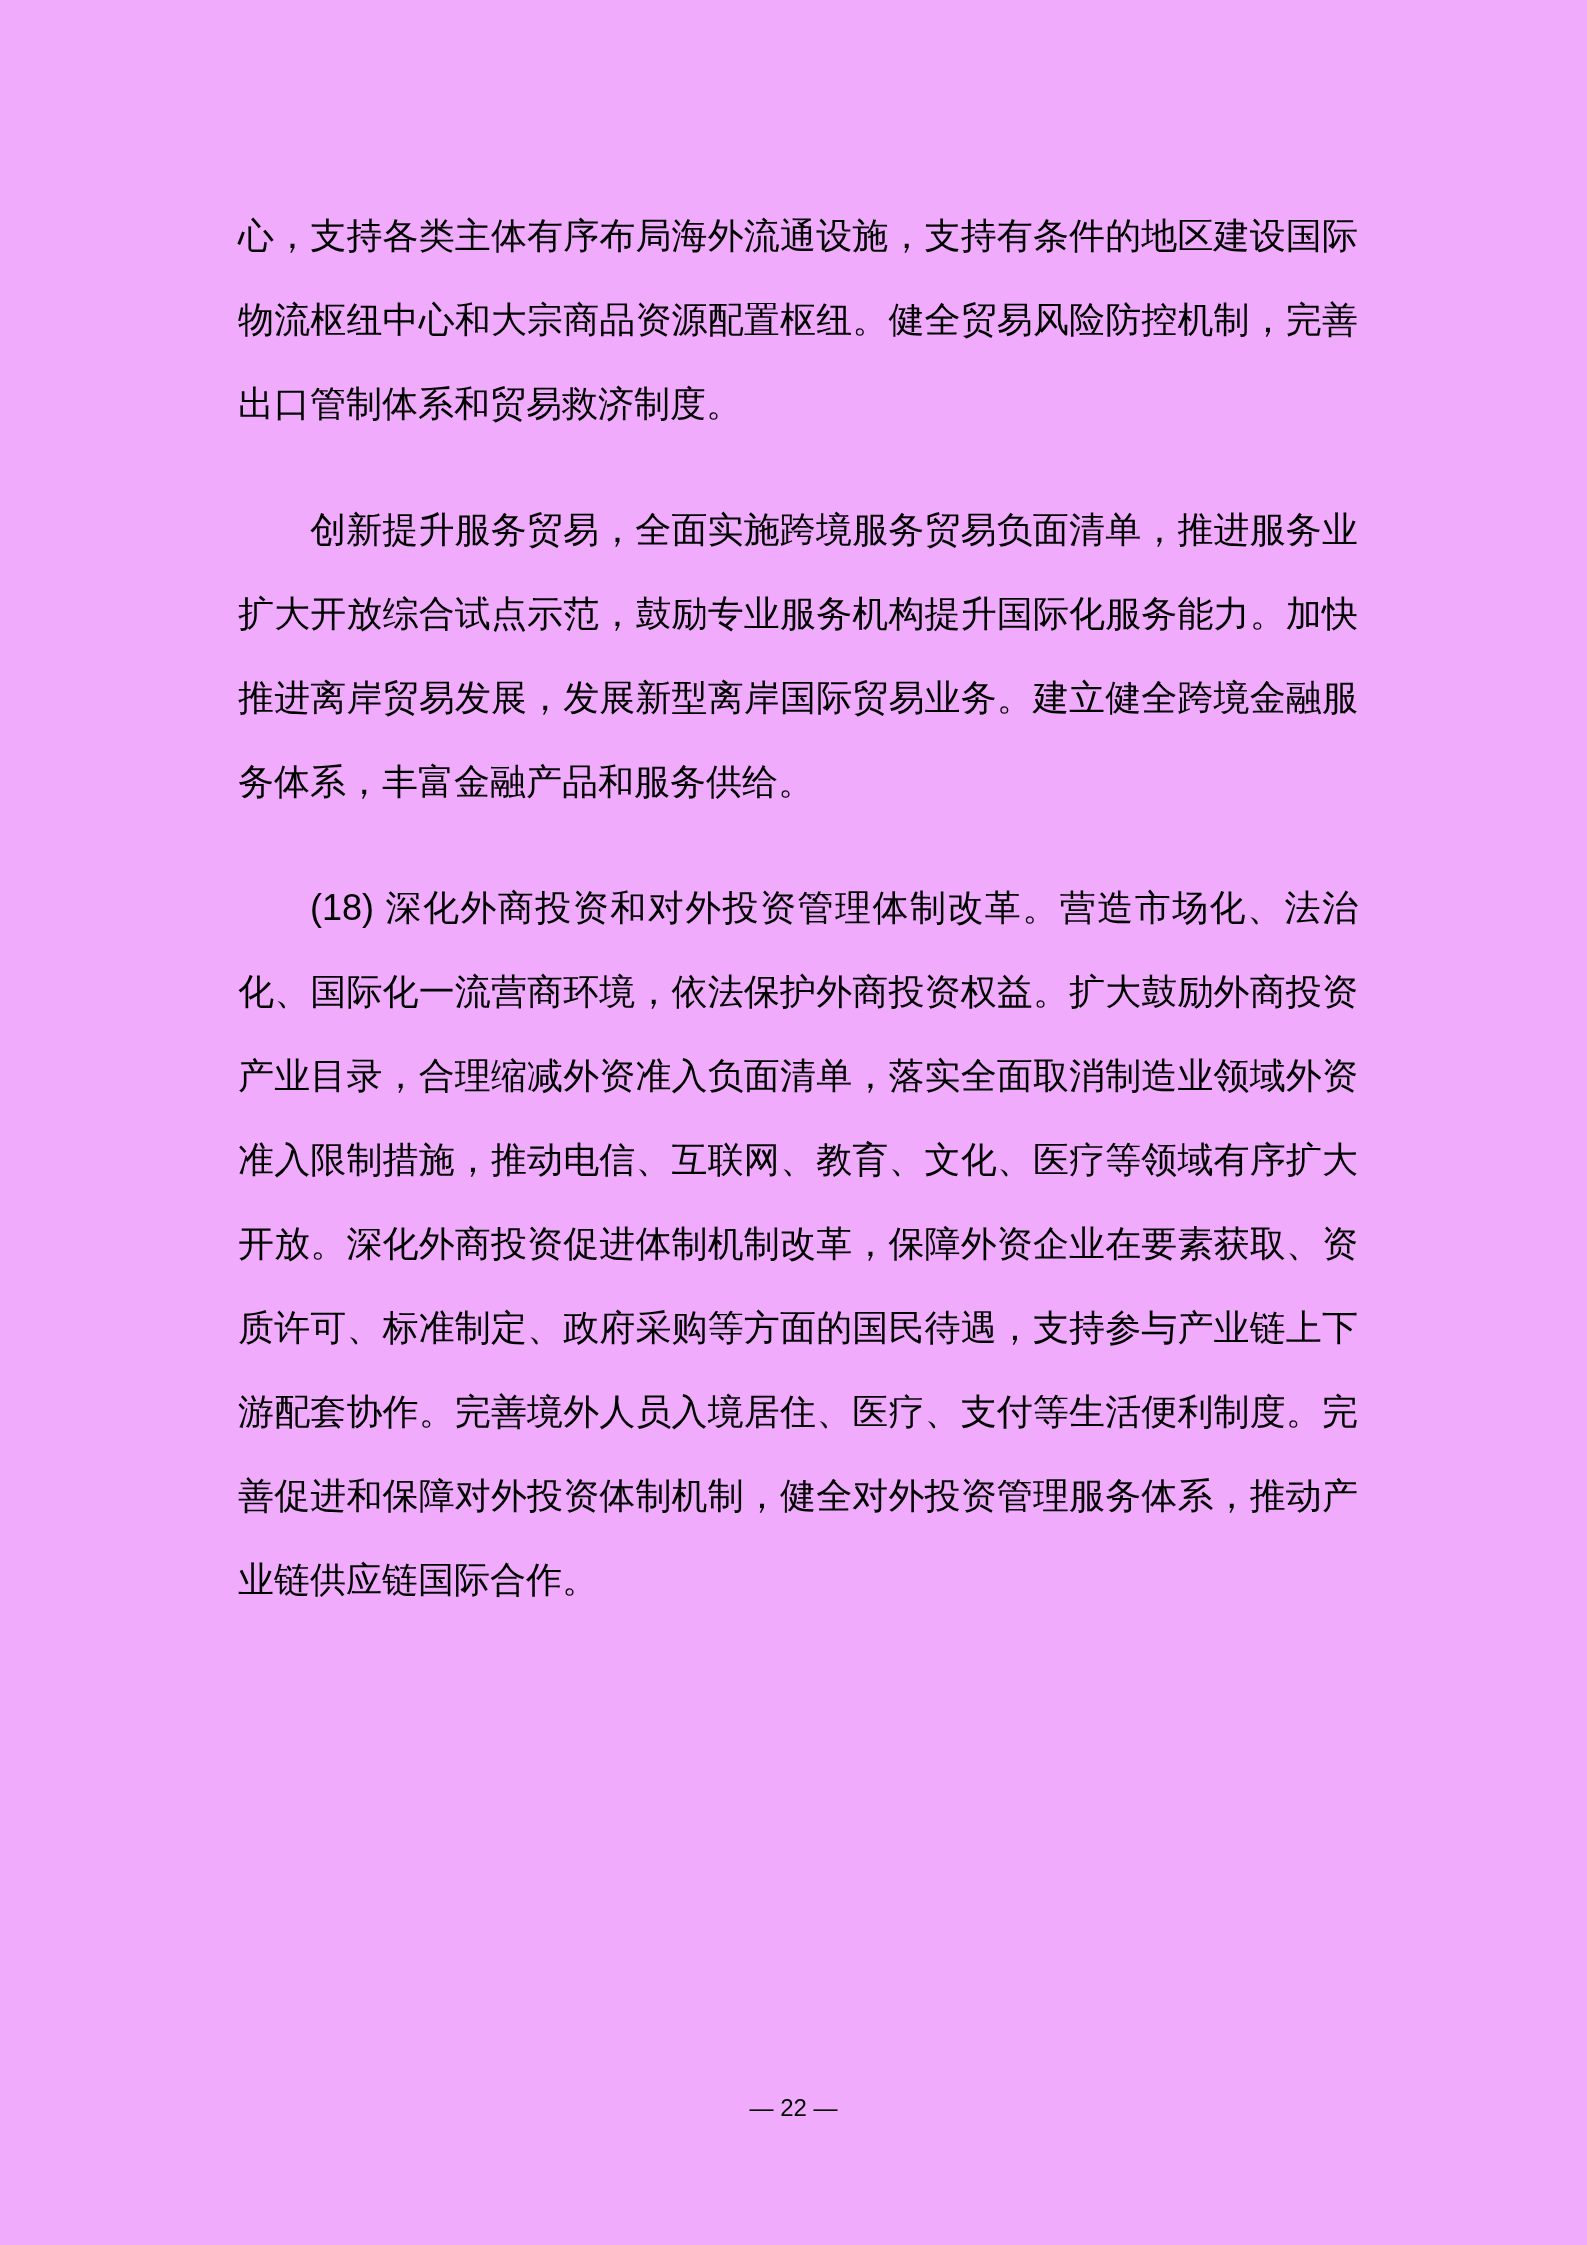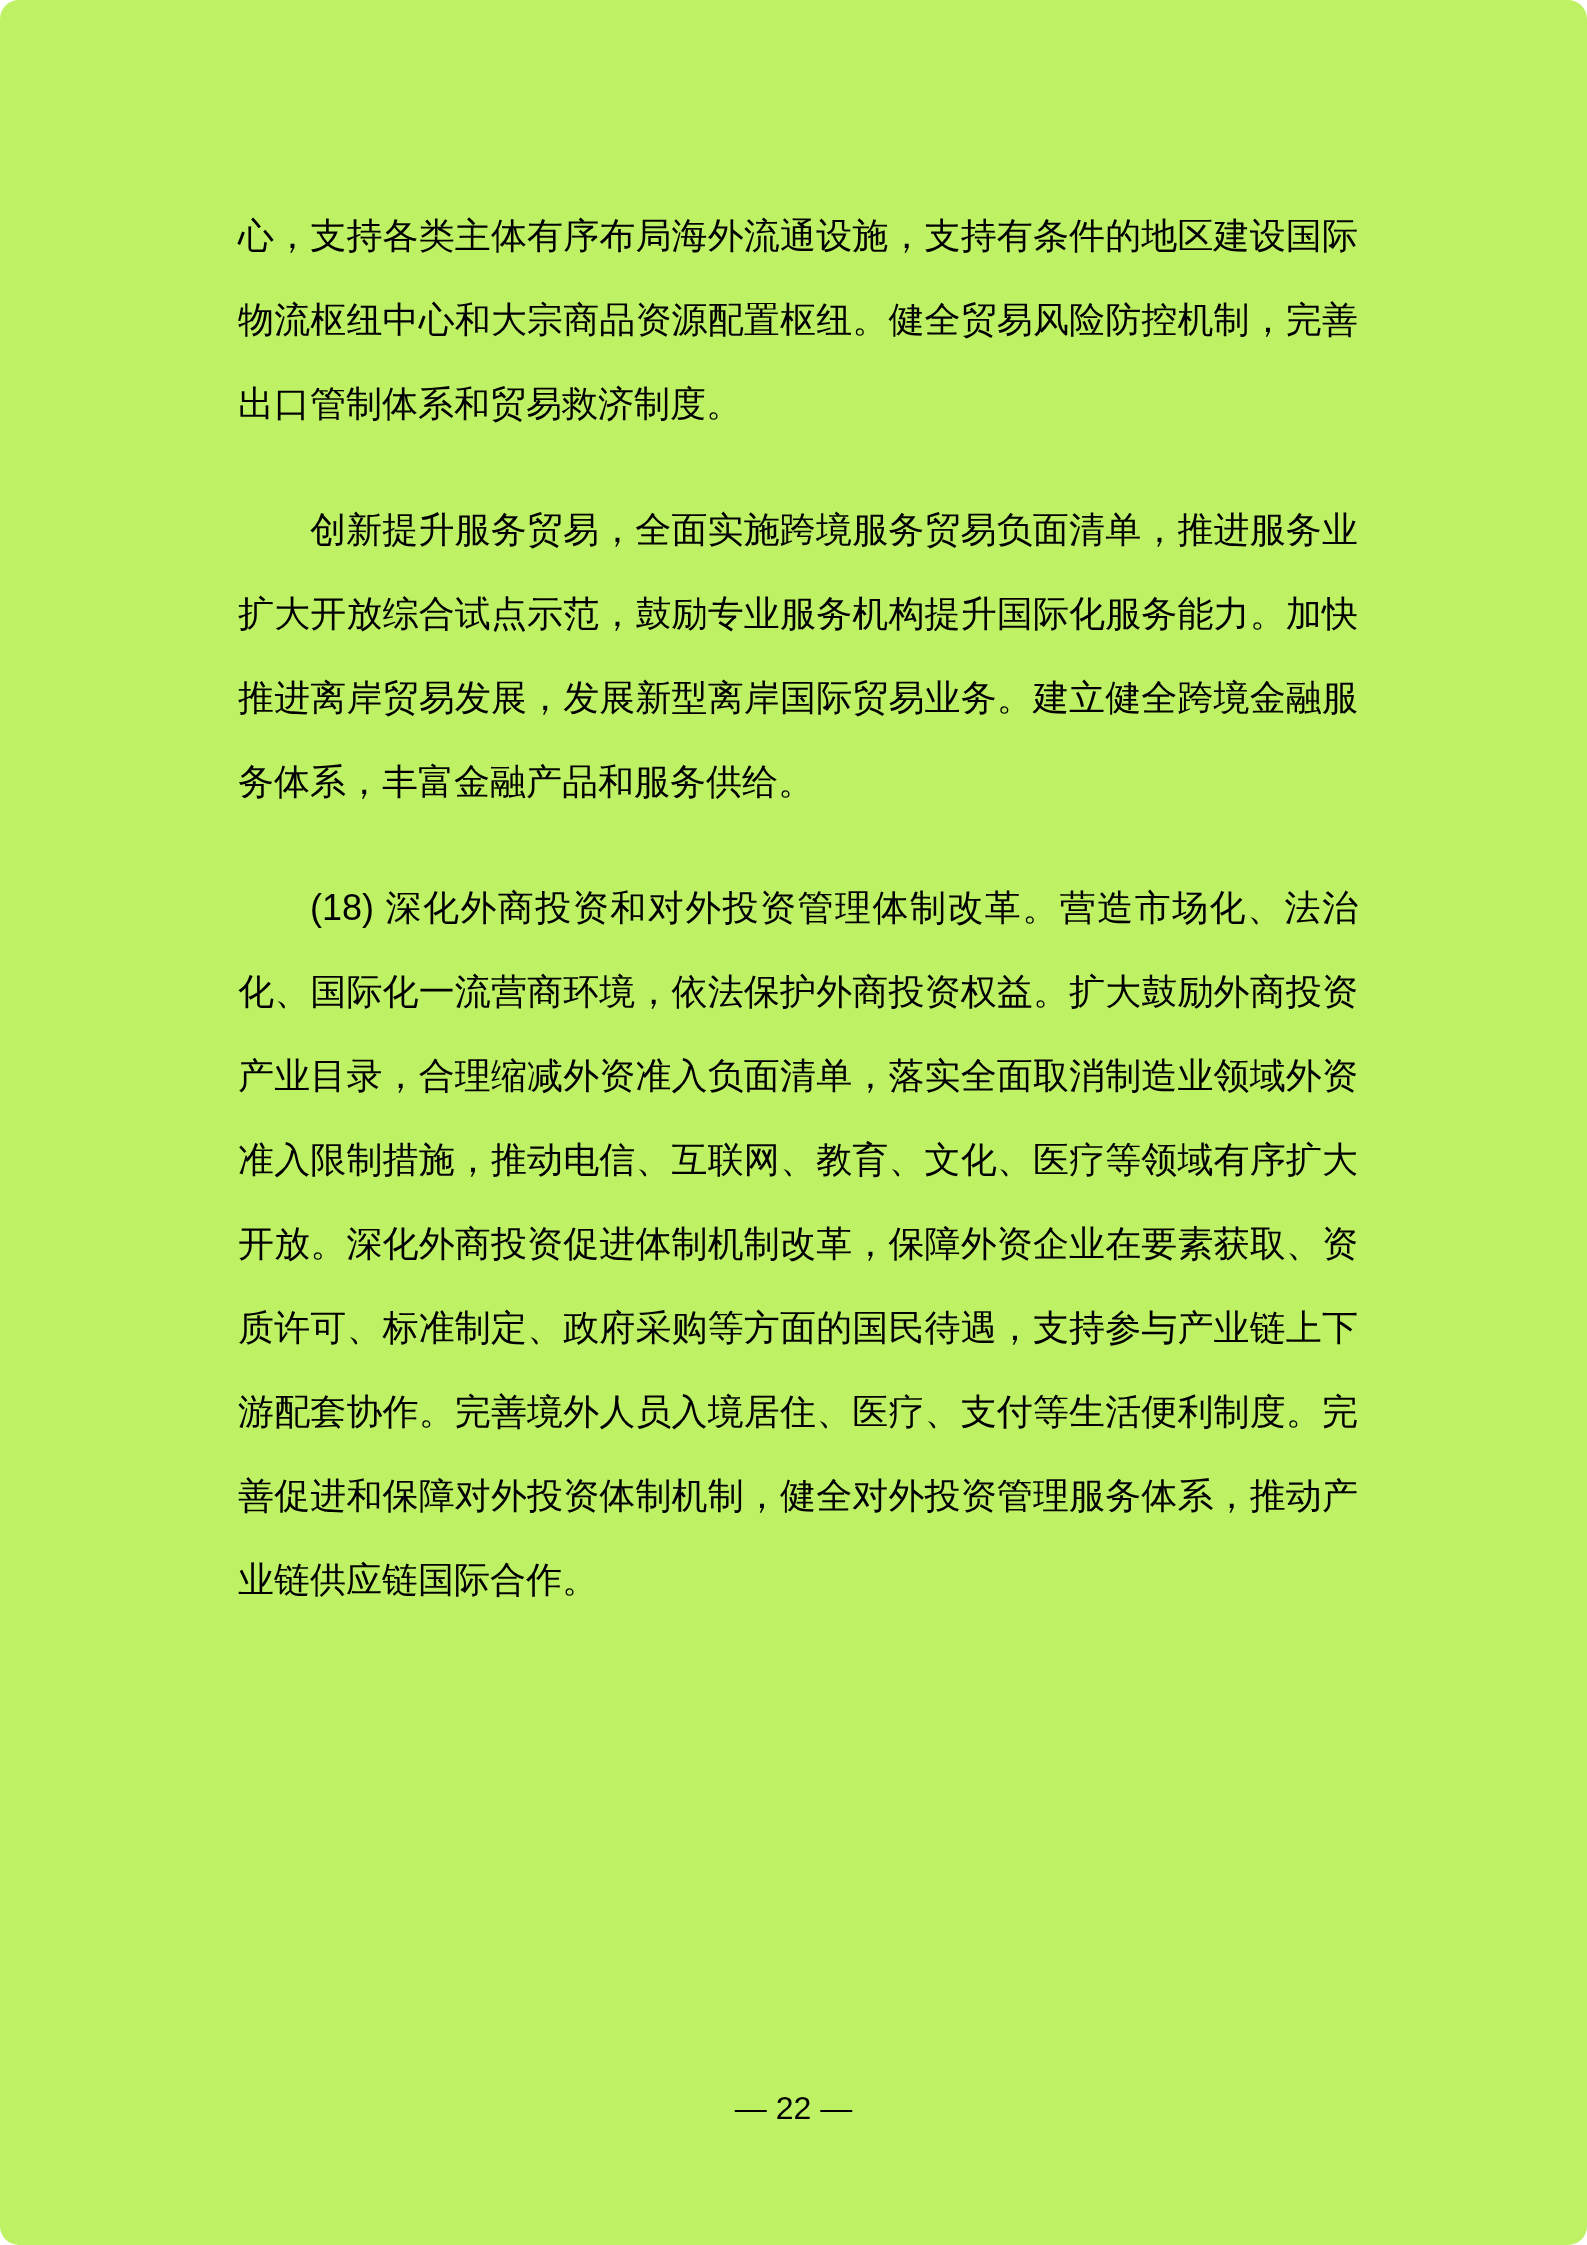--- a/index.html
+++ b/index.html
@@ -10,22 +10,21 @@
   body {
     width: 1587px;
     height: 2245px;
     position: relative;
     font-family: "Liberation Sans", "DejaVu Sans", sans-serif;
     color: #000000;
   }
   .page {
     position: absolute;
     inset: 0;
-    background: #bef264;
-    border-radius: 19px;
+    background: #f0abfc;
   }
   .text-block {
     position: absolute;
     top: 194px;
     left: 238px;
     width: 1120px;
   }
   .para {
     margin: 0 0 42px 0;
     font-size: 36px;
@@ -41,21 +40,21 @@
   }
   .para.indent {
     text-indent: 2em;
   }
   .footer {
     position: absolute;
     top: 2088px;
     left: 0;
     right: 0;
     text-align: center;
-    font-size: 32px;
+    font-size: 24px;
     line-height: 40px;
     color: #000000;
   }
 </style>
 </head>
 <body>
 
 <div class="page">
   <div class="text-block">
     <p class="para">心，支持各类主体有序布局海外流通设施，支持有条件的地区建设国际物流枢纽中心和大宗商品资源配置枢纽。健全贸易风险防控机制，完善出口管制体系和贸易救济制度。</p>

